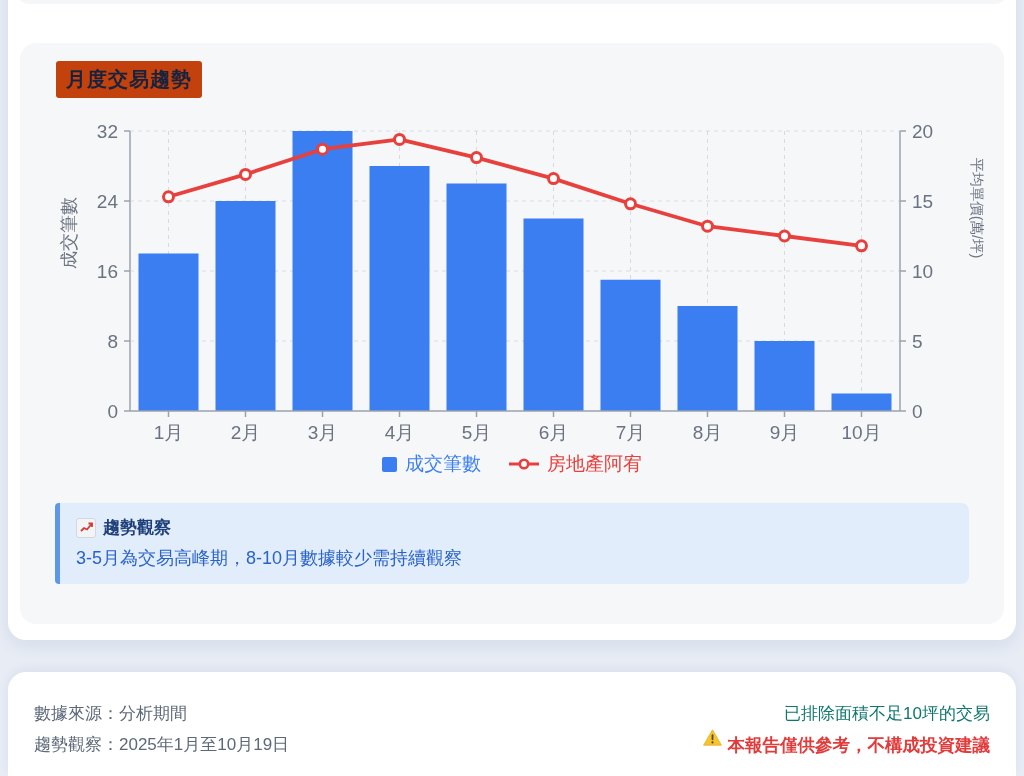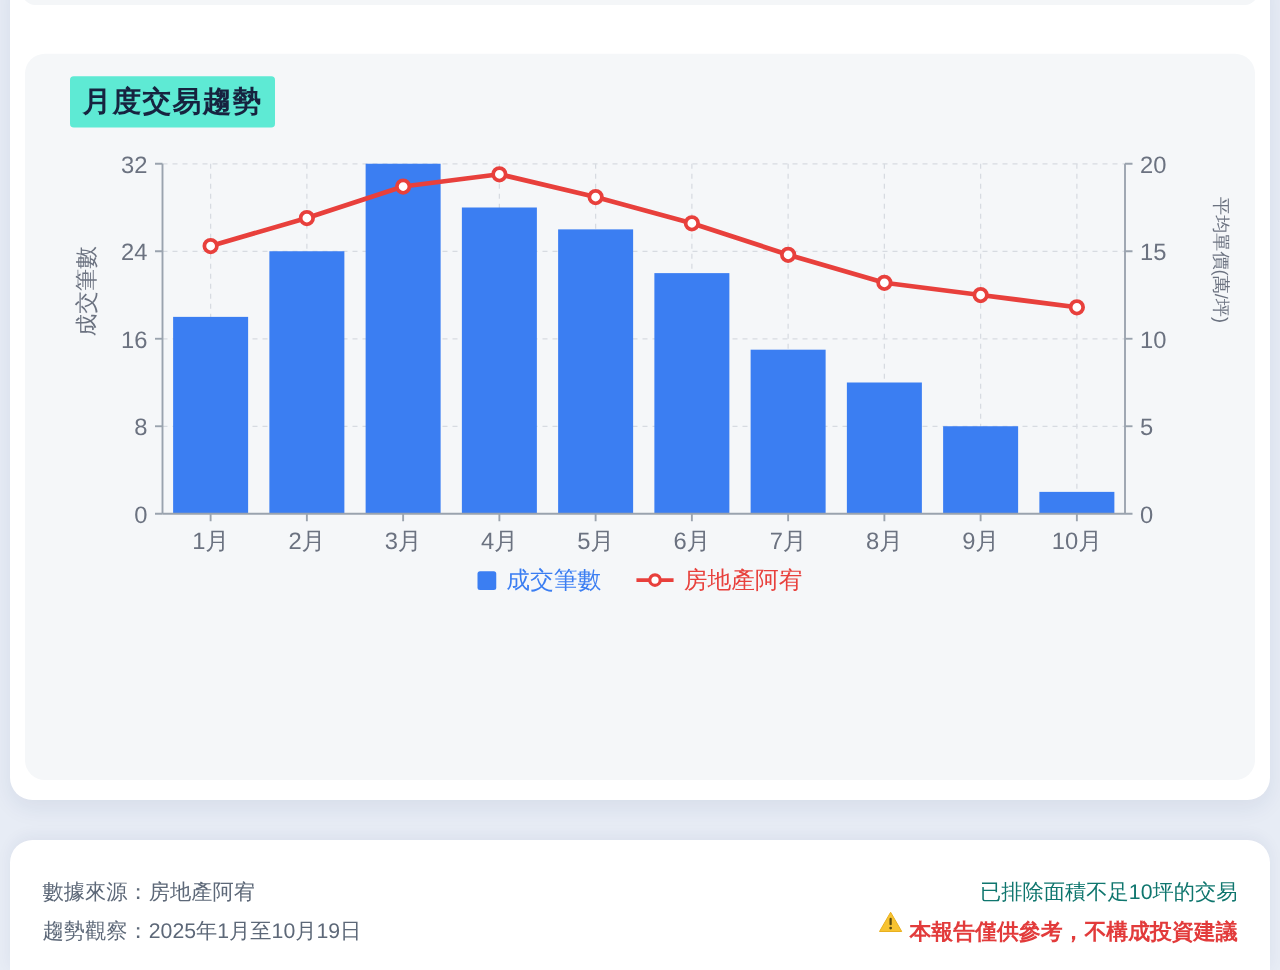--- a/index.html
+++ b/index.html
@@ -18,22 +18,22 @@
     position:absolute;left:10px;right:10px;top:0;height:30px;
     background:#f4f6f8;border-radius:0 0 10px 10px;
   }
   .section{
     position:absolute;left:12px;right:12px;top:69px;height:581px;
     background:#f5f7f9;border-radius:16px;
   }
   .section-title{
     position:absolute;left:36px;top:18px;
     display:inline-block;
-    background:#5eead4;color:#16233f;
-    font-size:23px;font-weight:bold;letter-spacing:1px;
+    background:#c2410c;color:#16233f;
+    font-size:20px;font-weight:bold;letter-spacing:1px;
     padding:5px 10px;border-radius:3px;
   }
   .chart-wrap{position:absolute;left:0;top:70px;width:984px;height:340px;}
   svg text{font-family:"Liberation Sans",sans-serif;}
   .legend{
     position:absolute;left:0;top:408px;width:100%;
     display:flex;justify-content:center;align-items:center;gap:28px;
     font-size:19px;
   }
   .legend-item{display:flex;align-items:center;gap:8px;cursor:pointer;}
@@ -171,26 +171,38 @@
       </div>
       <div class="legend-item">
         <svg width="30" height="12" viewBox="0 0 30 12">
           <line x1="0" y1="6" x2="30" y2="6" stroke="#e8403c" stroke-width="3"></line>
           <circle cx="15" cy="6" r="4.2" fill="#ffffff" stroke="#e8403c" stroke-width="2.6"></circle>
         </svg>
         <span class="legend-line-label">房地產阿宥</span>
       </div>
     </div>
 
+    <div class="note-box">
+      <div class="note-title-row">
+        <span class="trend-icon">
+          <svg width="13" height="11" viewBox="0 0 13 11">
+            <polyline points="1,9 4,6 7,7.5 12,1.5" fill="none" stroke="#d43a34" stroke-width="1.8"></polyline>
+            <polyline points="8.5,1.5 12,1.5 12,5" fill="none" stroke="#d43a34" stroke-width="1.8"></polyline>
+          </svg>
+        </span>
+        <span class="note-title">趨勢觀察</span>
+      </div>
+      <div class="note-body">3-5月為交易高峰期，8-10月數據較少需持續觀察</div>
+    </div>
   </div>
 </div>
 
 <div class="footer-card">
   <div class="footer-left">
-    <div>數據來源：房地產阿宥</div>
+    <div>數據來源：分析期間</div>
     <div>趨勢觀察：2025年1月至10月19日</div>
   </div>
   <div class="footer-right">
     <div class="footer-exclusion">已排除面積不足10坪的交易</div>
     <div class="footer-disclaimer">
       <svg width="19" height="17" viewBox="0 0 19 17">
         <path d="M9.5 0.8 L18.4 16.2 L0.6 16.2 Z" fill="#f7c331" stroke="#e9b01f" stroke-width="0.8"></path>
         <rect x="8.6" y="5.2" width="1.8" height="6" rx="0.9" fill="#5b4a10"></rect>
         <circle cx="9.5" cy="13.4" r="1.1" fill="#5b4a10"></circle>
       </svg>

